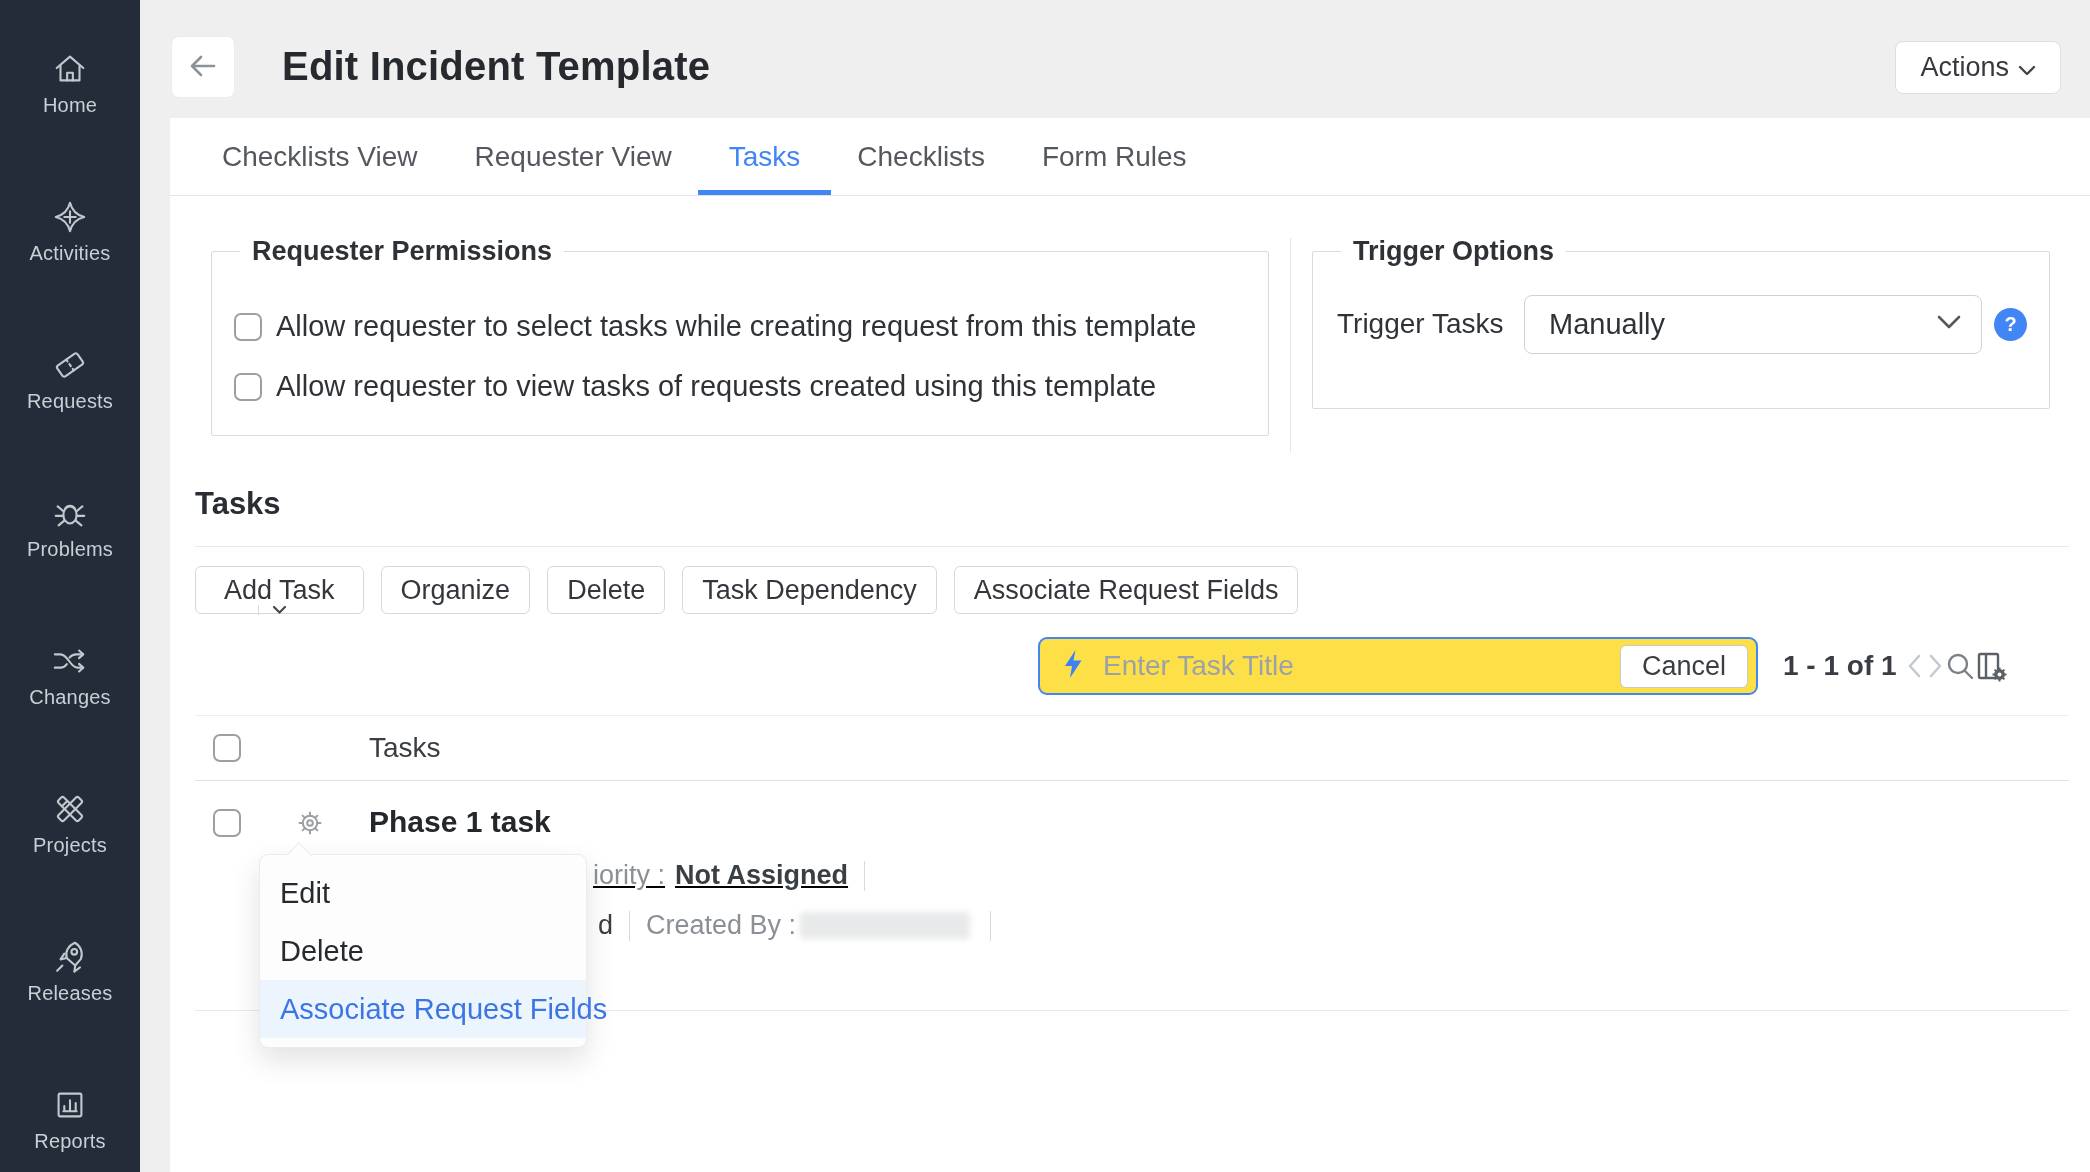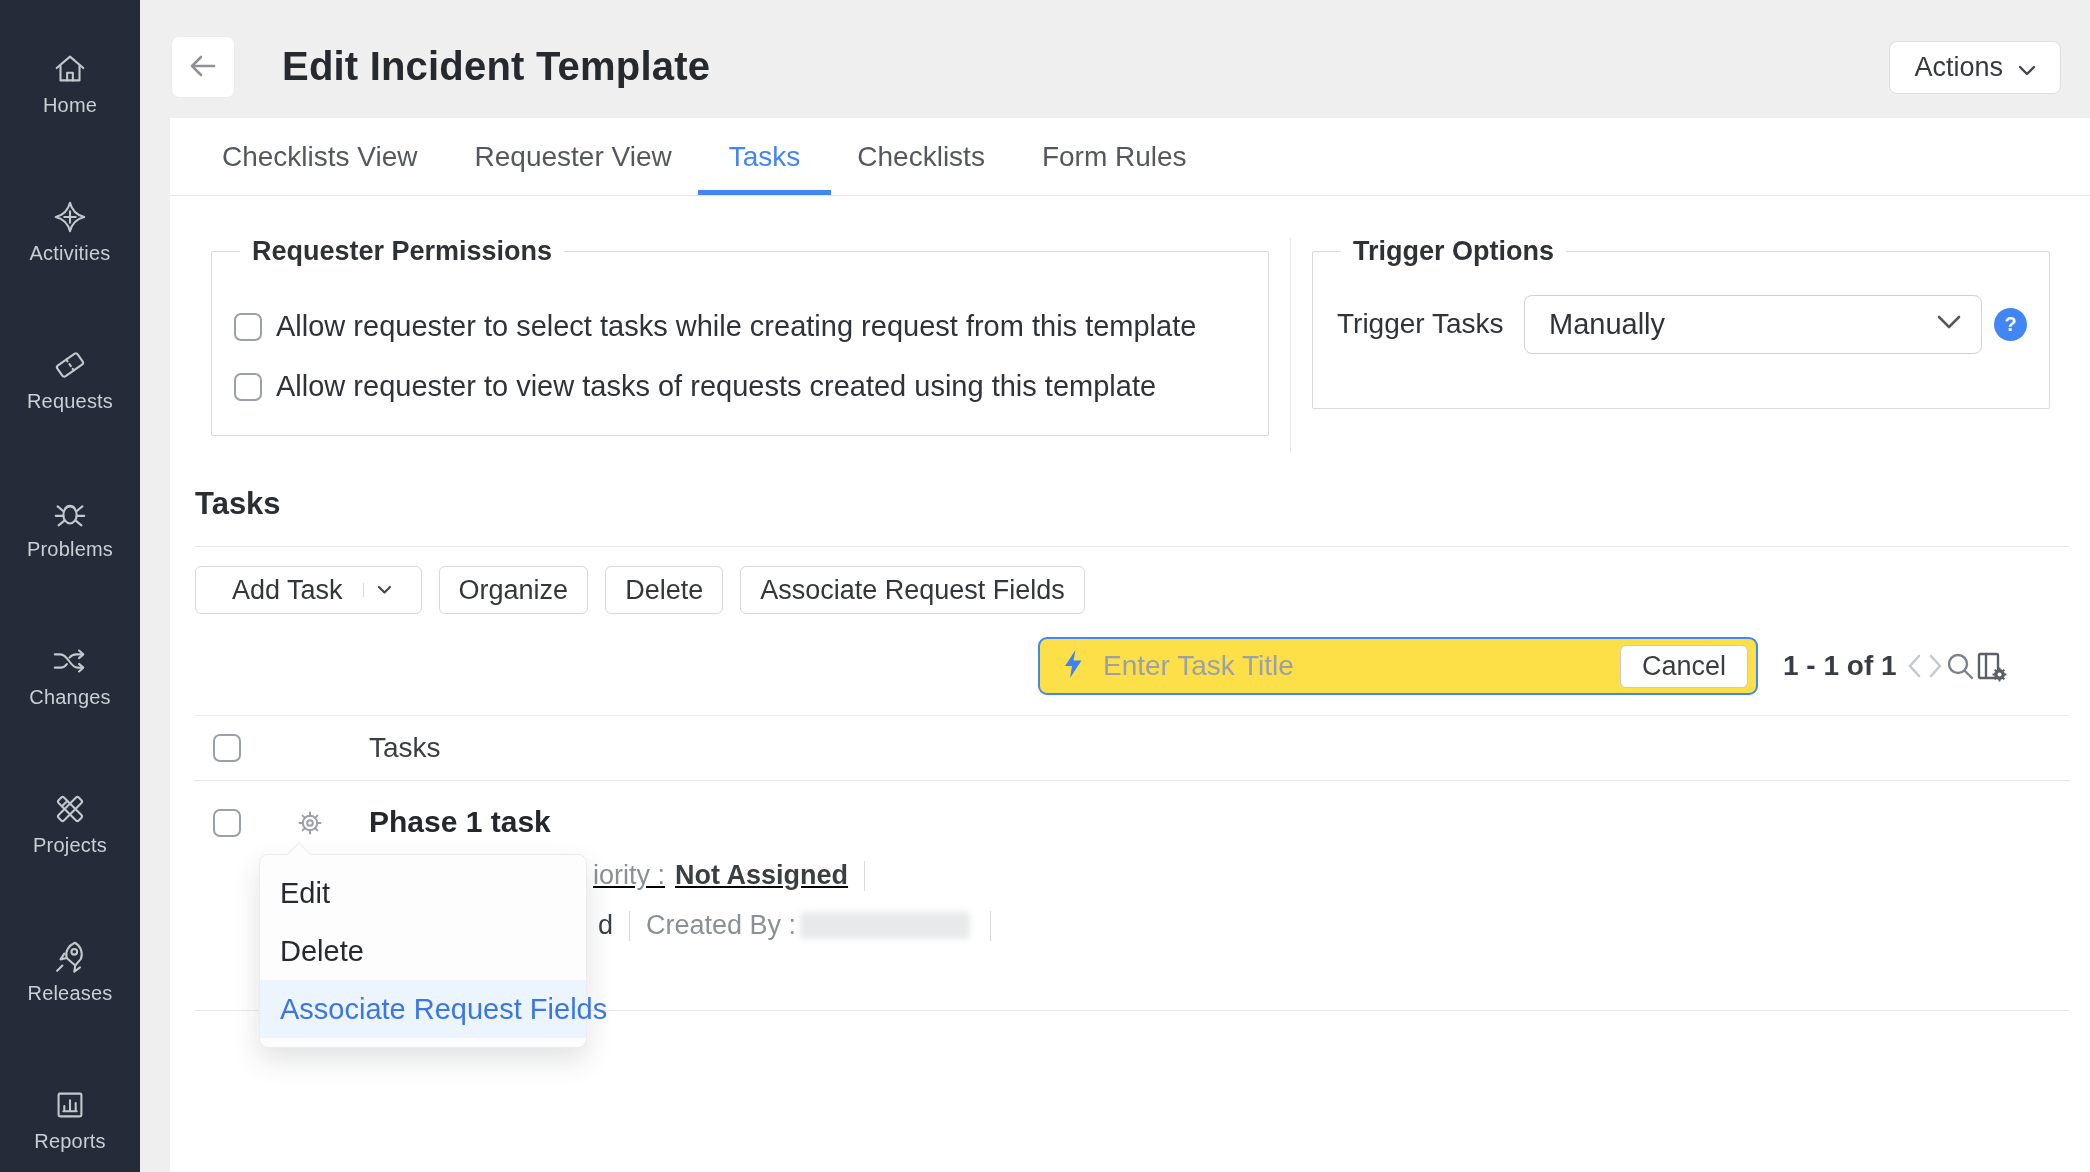--- a/index.html
+++ b/index.html
@@ -11,21 +11,21 @@
   .side-item{width:140px;display:flex;flex-direction:column;align-items:center;margin-bottom:81px;cursor:pointer;}
   .side-icon{width:38px;height:38px;display:block;}
   .side-icon svg{display:block;}
   .side-label{margin-top:6px;font-size:20px;color:#c9cfd5;letter-spacing:.2px;}
 
   
   .main{flex:1;position:relative;background:#efeff0;}
   .page-header{position:absolute;top:0;left:0;right:0;height:118px;}
   .back-btn{position:absolute;left:31px;top:36px;width:64px;height:62px;background:#fff;border:1px solid #ececec;border-radius:8px;cursor:pointer;display:flex;align-items:center;justify-content:center;padding:0;}
   .page-title{position:absolute;left:142px;top:44px;margin:0;font-size:40px;font-weight:700;color:#26292e;letter-spacing:.2px;}
-  .actions-btn{position:absolute;right:29px;top:41px;height:53px;background:#fff;border:1px solid #dddee0;border-radius:8px;padding:0 24px;font-size:27px;color:#36393e;display:flex;align-items:center;gap:15px;cursor:pointer;}
+  .actions-btn{position:absolute;right:29px;top:41px;height:53px;background:#fff;border:1px solid #dddee0;border-radius:8px;padding:0 24px;font-size:27px;color:#36393e;display:flex;align-items:center;gap:9px;cursor:pointer;}
 
   .card{position:absolute;left:30px;top:118px;right:0;bottom:0;background:#fff;}
 
   
   .tabbar{position:absolute;left:0;right:0;top:0;height:78px;border-bottom:1px solid #e3e4e6;display:flex;align-items:stretch;padding-left:52px;gap:57px;}
   .tab{display:flex;align-items:center;font-size:28px;color:#54585e;cursor:pointer;position:relative;}
   .tab.active{color:#4285f4;}
   .tab.active::after{content:"";position:absolute;left:-31px;right:-31px;bottom:0;height:5px;background:#4285f4;}
 
   
@@ -43,21 +43,21 @@
   .to-select{position:absolute;left:211px;top:43px;width:458px;height:59px;border:1px solid #cfd1d3;border-radius:8px;background:#fff;display:flex;align-items:center;padding:0 20px 0 24px;cursor:pointer;}
   .to-select .sel-value{font-size:29px;color:#2f3338;flex:1;}
   .help-circle{position:absolute;left:681px;top:56px;width:33px;height:33px;border-radius:50%;background:#4285f4;color:#fff;font-size:20px;font-weight:700;display:flex;align-items:center;justify-content:center;cursor:pointer;}
 
   
   .tasks-heading{position:absolute;left:25px;top:368px;margin:0;font-size:31px;font-weight:700;color:#2a2e33;}
   .rule{position:absolute;left:25px;top:428px;width:1874px;height:1px;background:#e8e9ea;}
 
   .toolbar{position:absolute;left:25px;top:448px;display:flex;gap:17px;}
   .btn{height:48px;background:#fff;border:1px solid #d7d8da;border-radius:6px;padding:0 19px;font-size:27px;color:#33373c;display:flex;align-items:center;cursor:pointer;}
-  .btn-split{padding:16px;}
+  .btn-split{padding:8px;flex-direction:column;}
   .split-main{padding:0 20px;display:flex;align-items:center;height:100%;}
   .split-arrow{width:42px;height:100%;border-left:1px solid #d7d8da;display:flex;align-items:center;justify-content:center;cursor:pointer;}
 
   
   .search-box{position:absolute;left:868px;top:519px;width:720px;height:58px;border:2px solid #4285f4;border-radius:9px;background:#fde047;display:flex;align-items:center;padding:0 8px 0 22px;}
   .search-box input{border:none;outline:none;flex:1;font-size:28px;color:#3a3e43;margin-left:17px;background:transparent;}
   .search-box input::placeholder{color:#9ba1a8;}
   .cancel-btn{height:43px;background:#fff;border:1px solid #c9cacc;border-radius:6px;padding:0 21px;font-size:27px;color:#3a3e42;cursor:pointer;flex:0 0 auto;}
 
   .pager{position:absolute;left:1613px;top:521px;height:54px;display:flex;align-items:center;gap:0;}
@@ -261,20 +261,21 @@
         <div class="btn btn-split">
           <span class="split-main">Add Task</span>
           <span class="split-arrow">
             <svg width="15" height="10" viewBox="0 0 15 10" fill="none" stroke="#45494e" stroke-width="2.2" stroke-linecap="round" stroke-linejoin="round">
                 <path d="M2 2 L7.5 7.5 L13 2"></path>
               </svg>
           </span>
         </div>
         <button class="btn">Organize</button>
         <button class="btn">Delete</button>
+        <button class="btn">Task Dependency</button>
         <button class="btn">Associate Request Fields</button>
       </div>
 
       <div class="search-box">
         <span>
           <svg width="22" height="30" viewBox="0 0 22 30" fill="#3d82f4">
               <path d="M13.5 1 L3 17 H10 L8 29 L19.5 11.5 H11.5 Z"></path>
             </svg>
         </span>
         <input type="text" placeholder="Enter Task Title" style="">

